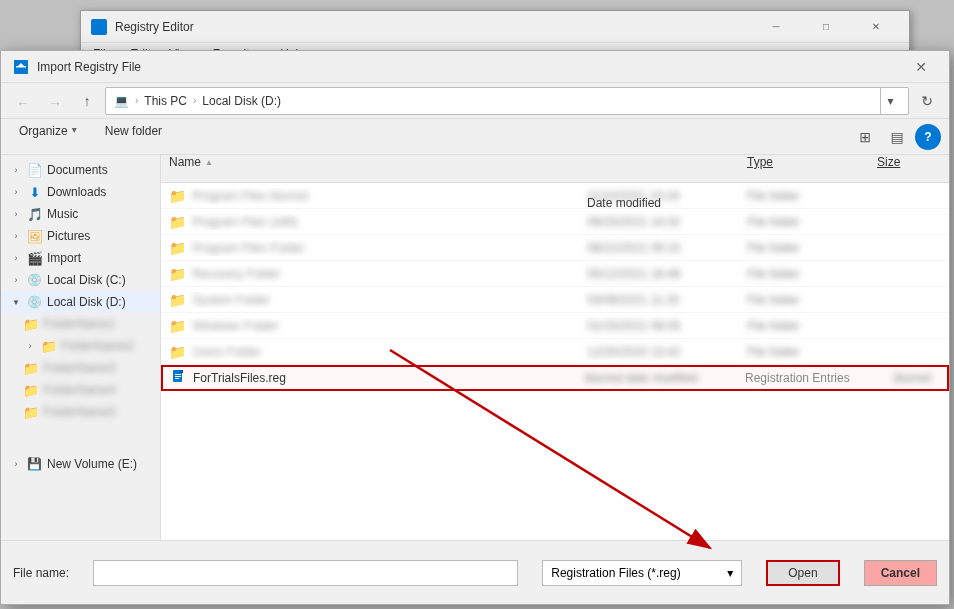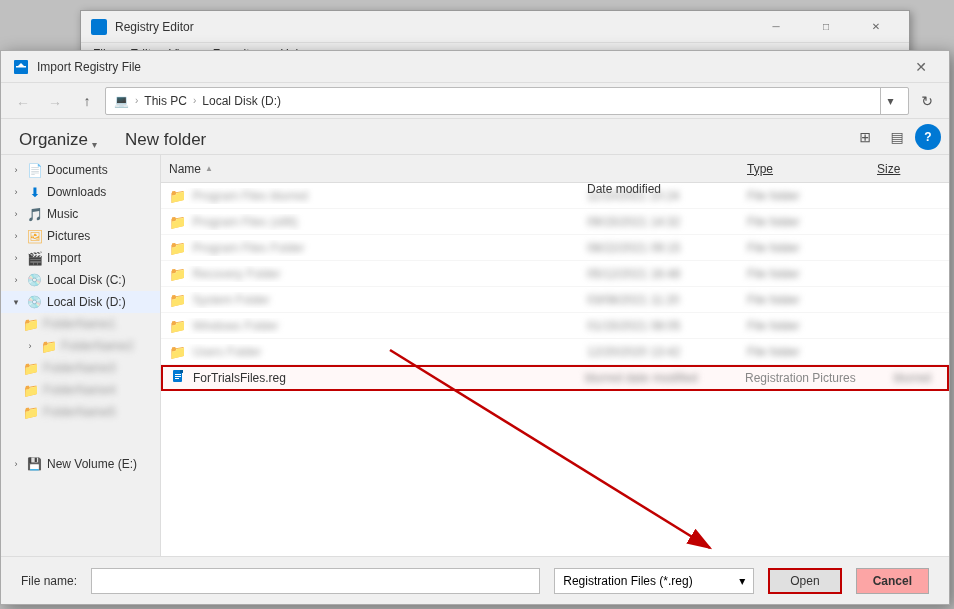--- a/index.html
+++ b/index.html
@@ -198,24 +198,24 @@
       padding: 0 8px;
       gap: 8px;
       border-bottom: 1px solid #ddd;
     }
     .toolbar-btn {
       height: 26px;
       padding: 0 10px;
       border: none;
       background: transparent;
       cursor: pointer;
-      font-size: 17px;
-      color: #333;
-      display: flex;
-      align-items: flex-end;
+      font-size: 12px;
+      color: #333;
+      display: flex;
+      align-items: flex-start;
       gap: 4px;
       border-radius: 2px;
     }
     .toolbar-btn.dropdown::after {
       content: '▾';
       font-size: 10px;
       color: #666;
     }
     .toolbar-right {
       margin-left: auto;
@@ -302,21 +302,21 @@
     
     .file-area {
       flex: 1;
       background: white;
       overflow-y: auto;
     }
     .file-list-header {
       height: 28px;
       background: #f0f0f0;
       display: flex;
-      align-items: center;
+      align-items: flex-start;
       border-bottom: 1px solid #ddd;
       position: sticky;
       top: 0;
     }
     .file-col {
       padding: 0 8px;
       font-size: 12px;
       color: #333;
       display: flex;
       align-items: center;
@@ -349,27 +349,27 @@
     .file-cell.date { width: 160px; color: #888; }
     .file-cell.type { width: 130px; color: #888; }
     .file-cell.size { width: 80px; color: #888; text-align: right; padding-right: 16px; }
     .file-icon { font-size: 14px; }
 
     
     .blurred { filter: blur(3px); color: #999; }
 
     
     .bottom-bar {
-      height: 48px;
+      height: 64px;
       background: #f0f0f0;
       border-top: 1px solid #ddd;
       display: flex;
       align-items: center;
-      padding: 0 20px;
-      gap: 14px;
+      padding: 0 12px;
+      gap: 24px;
       position: absolute;
       bottom: 0;
       left: 0;
       right: 0;
     }
     .filename-label {
       font-size: 12px;
       color: #333;
       white-space: nowrap;
     }
@@ -649,21 +649,21 @@
               <rect x="2" y="1" width="9" height="12" fill="#0078d4" rx="1"></rect>
               <rect x="9" y="1" width="3" height="3" fill="#005a9e" rx="0"></rect>
               <rect x="4" y="5" width="6" height="1" fill="white"></rect>
               <rect x="4" y="7" width="6" height="1" fill="white"></rect>
               <rect x="4" y="9" width="4" height="1" fill="white"></rect>
             </svg>
           </span>
           <span>ForTrialsFiles.reg</span>
         </div>
         <div class="file-cell date blurred">blurred date modified</div>
-        <div class="file-cell type">Registration Pictures</div>
+        <div class="file-cell type">Registration Entries</div>
         <div class="file-cell size blurred">blurred</div>
       </div>
     </div>
   </div>
 
   <div class="bottom-bar">
     <label class="filename-label">File name:</label>
     <input class="filename-input" type="text" value="" style="">
     <div class="filetype-dropdown">
       <span>Registration Files (*.reg)</span>

